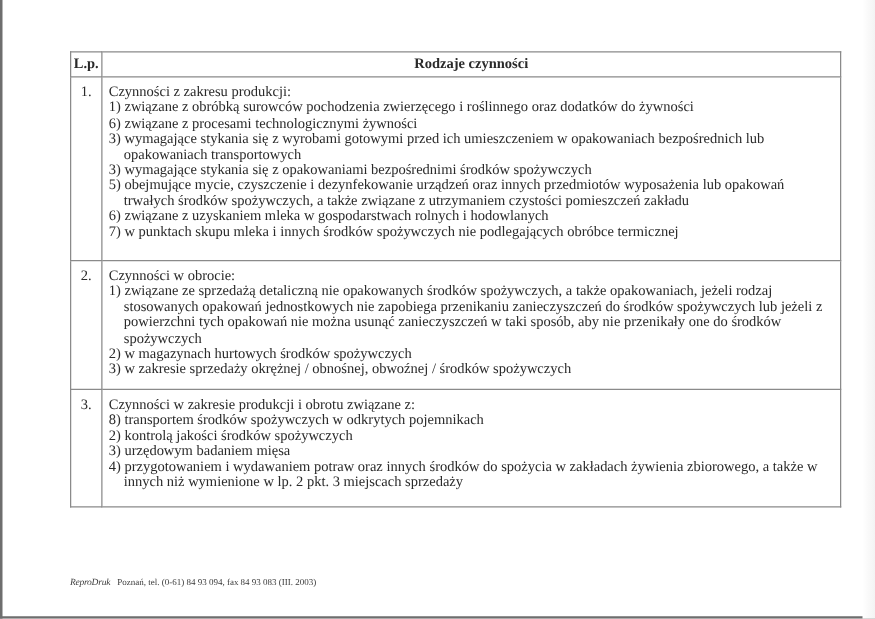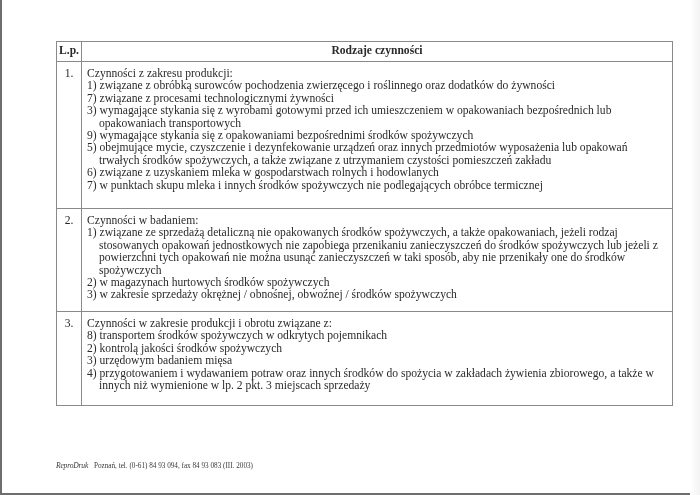--- a/index.html
+++ b/index.html
@@ -54,32 +54,32 @@
       <th class="lp">L.p.</th>
       <th class="kind">Rodzaje czynności</th>
     </tr>
   </thead>
   <tbody>
     <tr>
       <td class="num">1.</td>
       <td class="body cell-1">
         <span class="heading">Czynności z zakresu produkcji:</span>
         <span class="item">1) związane z obróbką surowców pochodzenia zwierzęcego i roślinnego oraz dodatków do żywności</span>
-        <span class="item">7) związane z procesami technologicznymi żywności</span>
+        <span class="item">6) związane z procesami technologicznymi żywności</span>
         <span class="item">3) wymagające stykania się z wyrobami gotowymi przed ich umieszczeniem w opakowaniach bezpośrednich lub opakowaniach transportowych</span>
-        <span class="item">9) wymagające stykania się z opakowaniami bezpośrednimi środków spożywczych</span>
+        <span class="item">3) wymagające stykania się z opakowaniami bezpośrednimi środków spożywczych</span>
         <span class="item">5) obejmujące mycie, czyszczenie i dezynfekowanie urządzeń oraz innych przedmiotów wyposażenia lub opakowań trwałych środków spożywczych, a także związane z utrzymaniem czystości pomieszczeń zakładu</span>
         <span class="item">6) związane z uzyskaniem mleka w gospodarstwach rolnych i hodowlanych</span>
         <span class="item">7) w punktach skupu mleka i innych środków spożywczych nie podlegających obróbce termicznej</span>
       </td>
     </tr>
     <tr>
       <td class="num">2.</td>
       <td class="body cell-2">
-        <span class="heading">Czynności w badaniem:</span>
+        <span class="heading">Czynności w obrocie:</span>
         <span class="item">1) związane ze sprzedażą detaliczną nie opakowanych środków spożywczych, a także opakowaniach, jeżeli rodzaj stosowanych opakowań jednostkowych nie zapobiega przenikaniu zanieczyszczeń do środków spożywczych lub jeżeli z powierzchni tych opakowań nie można usunąć zanieczyszczeń w taki sposób, aby nie przenikały one do środków spożywczych</span>
         <span class="item">2) w magazynach hurtowych środków spożywczych</span>
         <span class="item">3) w zakresie sprzedaży okrężnej / obnośnej, obwoźnej / środków spożywczych</span>
       </td>
     </tr>
     <tr>
       <td class="num">3.</td>
       <td class="body cell-3">
         <span class="heading">Czynności w zakresie produkcji i obrotu związane z:</span>
         <span class="item">8) transportem środków spożywczych w odkrytych pojemnikach</span>

